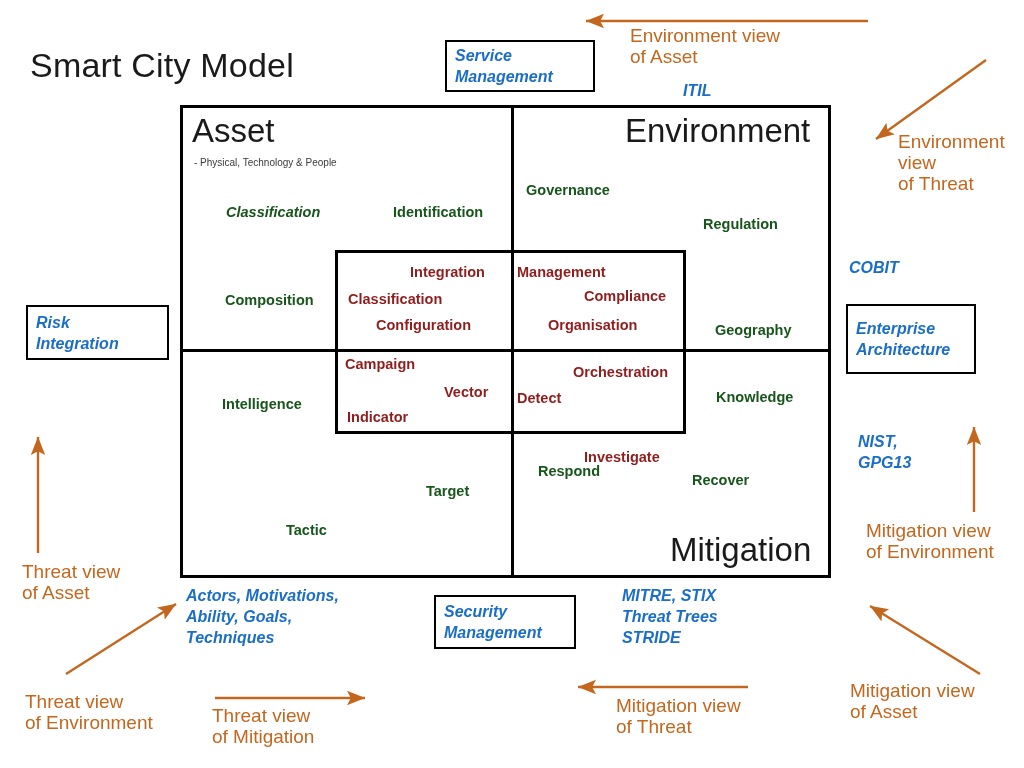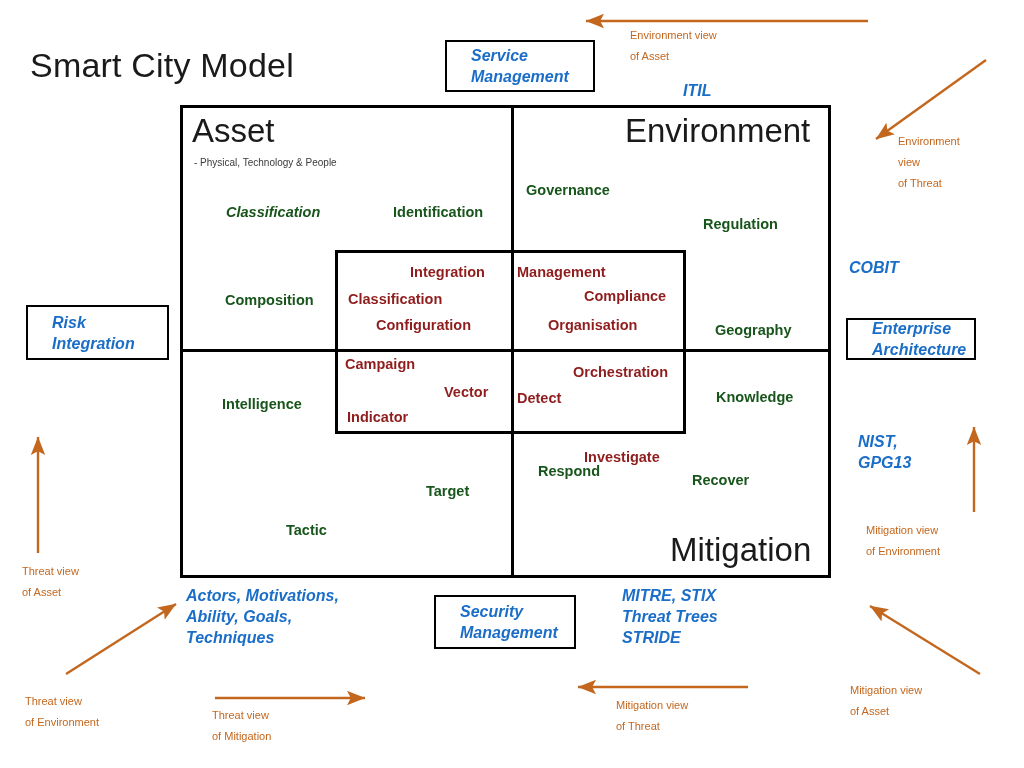--- a/index.html
+++ b/index.html
@@ -44,25 +44,25 @@
 
   
   .blue{
     color:#1b6ec7;font-weight:bold;font-style:italic;font-size:16px;
     line-height:21px;white-space:pre-line;
   }
   .blue-box{
     border:2.5px solid #000;box-sizing:border-box;background:#fff;
     display:flex;align-items:center;
   }
-  .blue-box .blue{padding:0 24px;}
+  .blue-box .blue{padding:0 8px;}
 
   
   .orange{
-    color:#c4671e;font-size:11px;line-height:21px;white-space:pre-line;
+    color:#c4671e;font-size:19px;line-height:21px;white-space:pre-line;
     font-weight:400;
   }
 </style>
 </head>
 <body>
 
 <div id="stage">
 
   <div class="abs title">Smart City Model</div>
 
@@ -141,21 +141,21 @@
   <div class="abs blue-box" style="left:445px;top:40px;width:150px;height:52px;">
     <div class="blue">Service
 Management</div>
   </div>
 
   <div class="abs blue-box" style="left:26px;top:305px;width:143px;height:55px;">
     <div class="blue">Risk
 Integration</div>
   </div>
 
-  <div class="abs blue-box" style="left:846px;top:318px;width:130px;height:42px;">
+  <div class="abs blue-box" style="left:846px;top:304px;width:130px;height:70px;">
     <div class="blue">Enterprise
 Architecture</div>
   </div>
 
   <div class="abs blue-box" style="left:434px;top:595px;width:142px;height:54px;">
     <div class="blue">Security
 Management</div>
   </div>
 
   <div class="abs blue" style="left:683px;top:80px;">ITIL</div>

